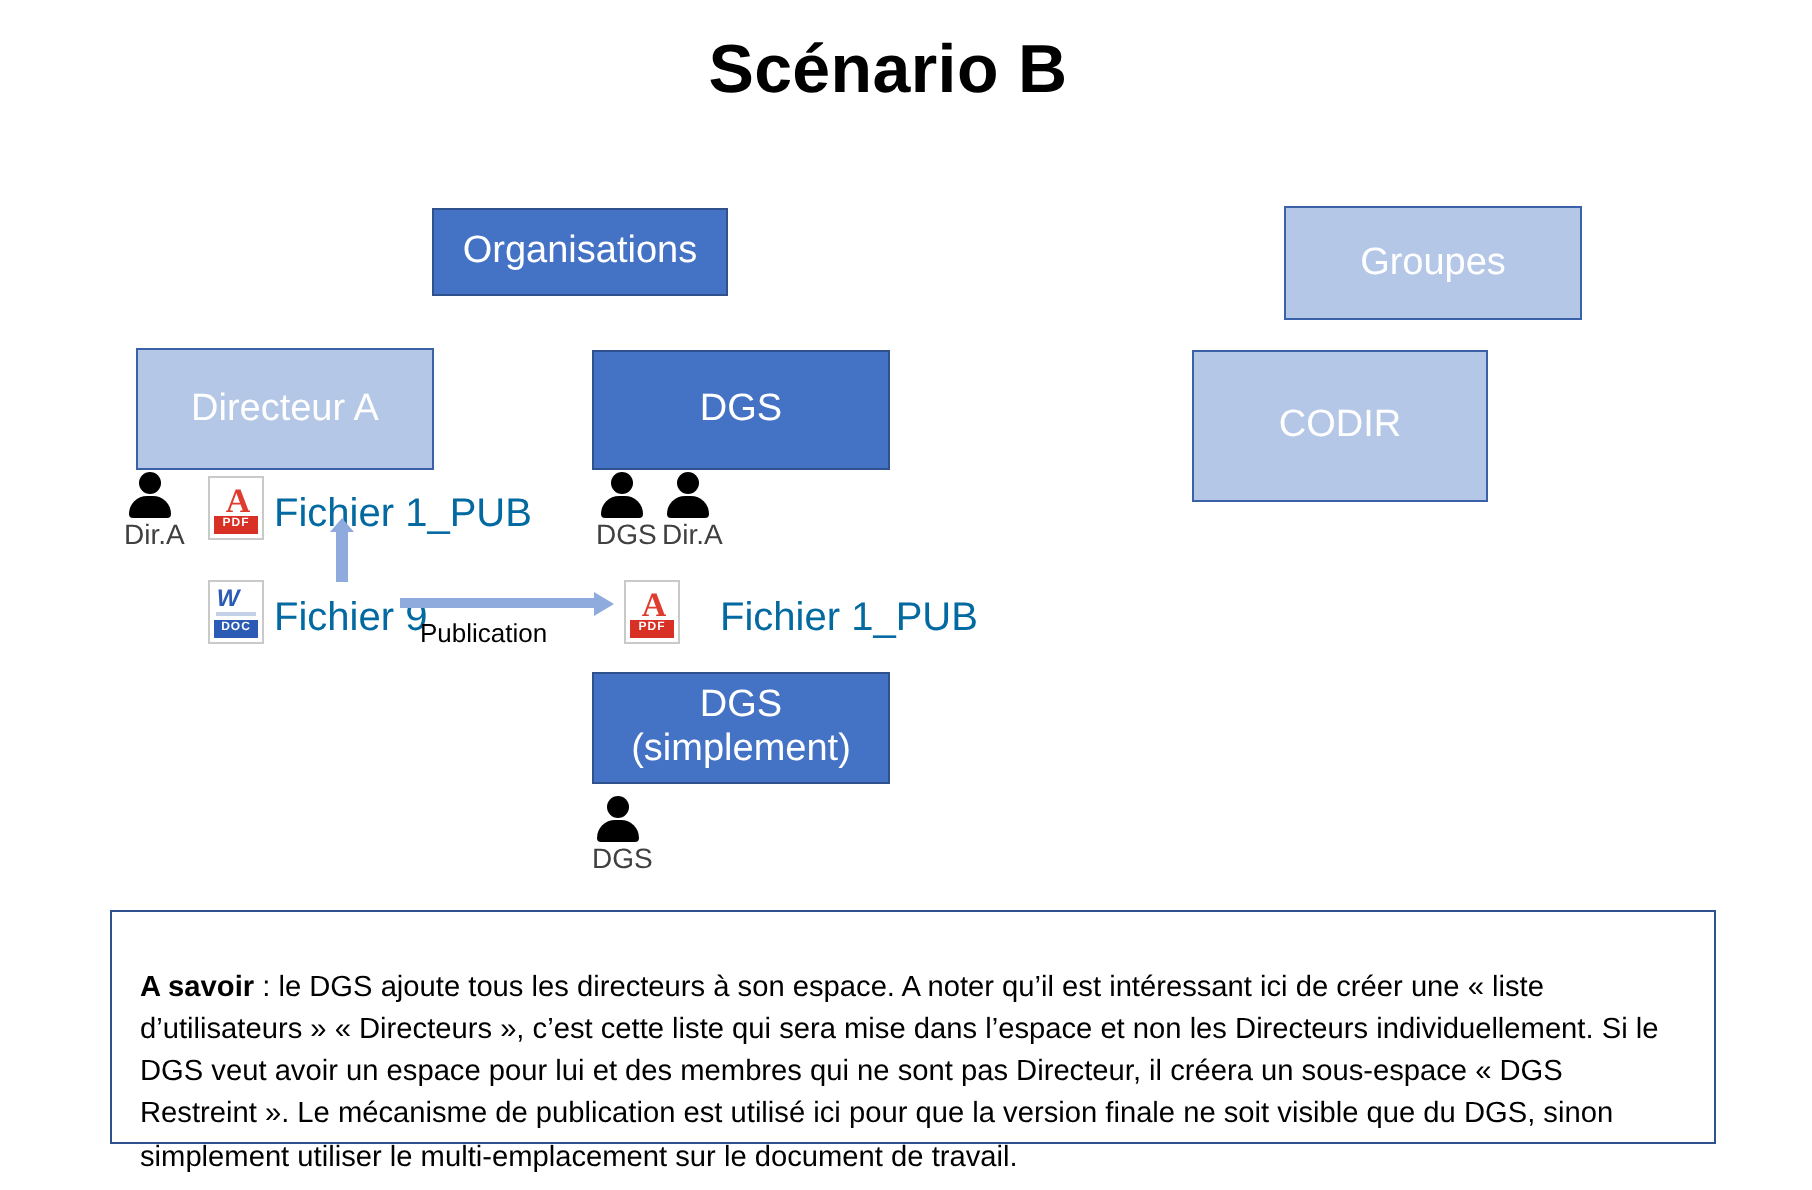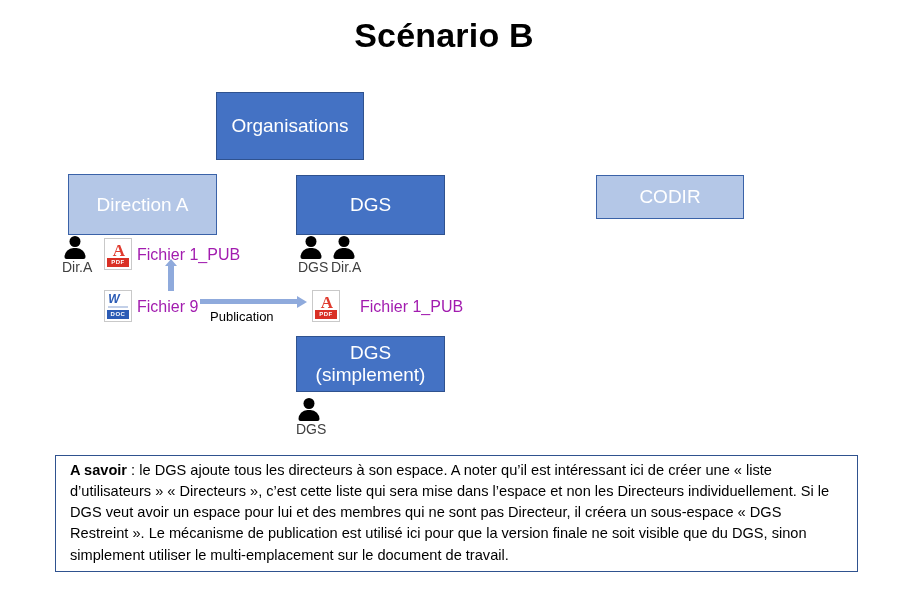--- a/index.html
+++ b/index.html
@@ -52,25 +52,25 @@
   .box.dark {
     background: #4472C4;
     border-color: #2F528F;
   }
   .box.light {
     background: #B4C7E7;
     border-color: #3A62A8;
   }
   .box-line2 { display: block; }
 
-  #box-organisations { left: 216px; top: 92px; width: 148px; height: 68px; text-align: right; }
+  #box-organisations { left: 216px; top: 104px; width: 148px; height: 44px; text-align: right; }
   #box-groupes       { left: 642px; top: 103px; width: 149px; height: 57px; }
   #box-direction-a   { left: 68px;  top: 174px; width: 149px; height: 61px; }
   #box-dgs           { left: 296px; top: 175px; width: 149px; height: 60px; }
-  #box-codir         { left: 596px; top: 175px; width: 148px; height: 44px; }
+  #box-codir         { left: 596px; top: 175px; width: 148px; height: 76px; }
   #box-dgs-restreint { left: 296px; top: 336px; width: 149px; height: 56px;
                         flex-direction: column; }
 
   
   .person {
     position: absolute;
     width: 26px;
     text-align: center;
   }
   .person .glyph {
@@ -186,22 +186,22 @@
     text-align: center;
   }
 
   #icon-pdf-top     { left: 104px; top: 238px; }
   #icon-doc         { left: 104px; top: 290px; }
   #icon-pdf-right   { left: 312px; top: 290px; }
 
   
   .file-label {
     position: absolute;
-    font-size: 16px;
-    color: #a21caf;
+    font-size: 20px;
+    color: #0369a1;
     white-space: nowrap;
   }
   #label-fichier1-pub-top   { left: 137px; top: 246px; }
   #label-fichier1           { left: 137px; top: 298px; }
   #label-fichier1-pub-right { left: 360px; top: 298px; }
 
   
   .arrow-up {
     position: absolute;
     left: 168px;
@@ -253,42 +253,45 @@
   
   .note {
     position: absolute;
     left: 55px;
     top: 455px;
     width: 803px;
     height: 117px;
     box-sizing: border-box;
     border: 1.5px solid #2F528F;
     background: #ffffff;
-    padding: 4px 14px 10px 14px;
+    padding: 28px 14px 10px 14px;
     font-size: 14.6px;
     line-height: 1.45;
     color: #000000;
     text-align: left;
   }
   .note b { font-weight: bold; }
 </style>
 </head>
 <body>
 
 <div class="slide">
 
   <div class="title">Scénario B</div>
 
   <div class="box dark" id="box-organisations">
     <span>Organisations</span>
   </div>
 
+  <div class="box light" id="box-groupes">
+    <span>Groupes</span>
+  </div>
 
   <div class="box light" id="box-direction-a">
-    <span>Direction A</span>
+    <span>Directeur A</span>
   </div>
 
   <div class="box dark" id="box-dgs">
     <span>DGS</span>
   </div>
 
   <div class="box light" id="box-codir">
     <span>CODIR</span>
   </div>
 

